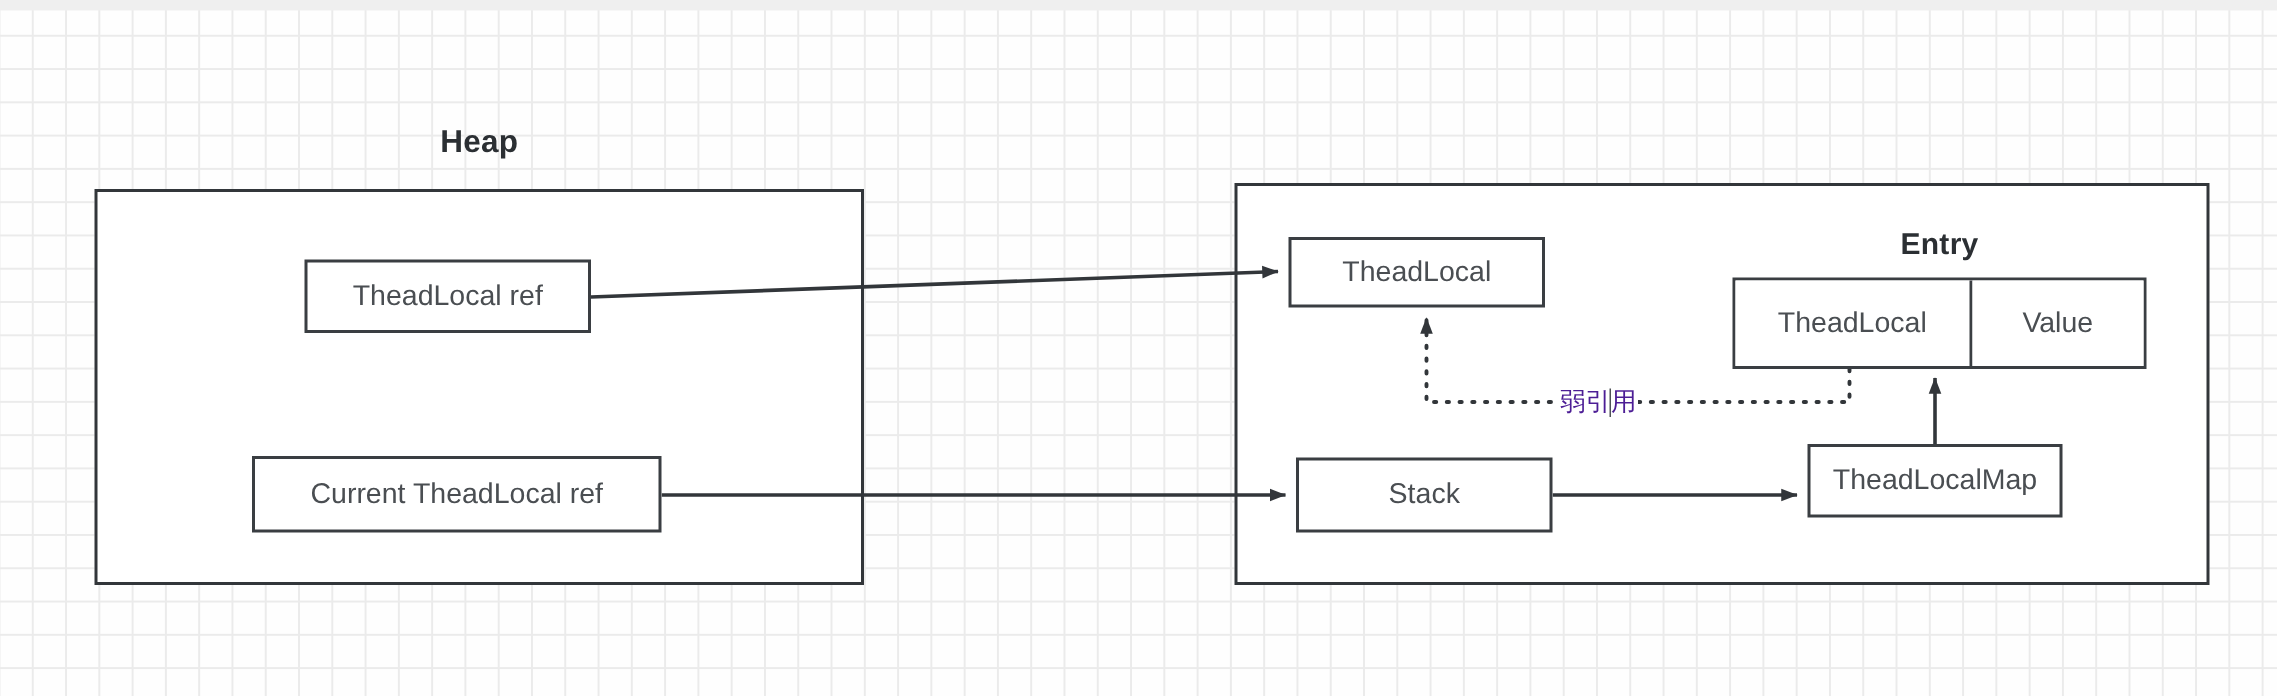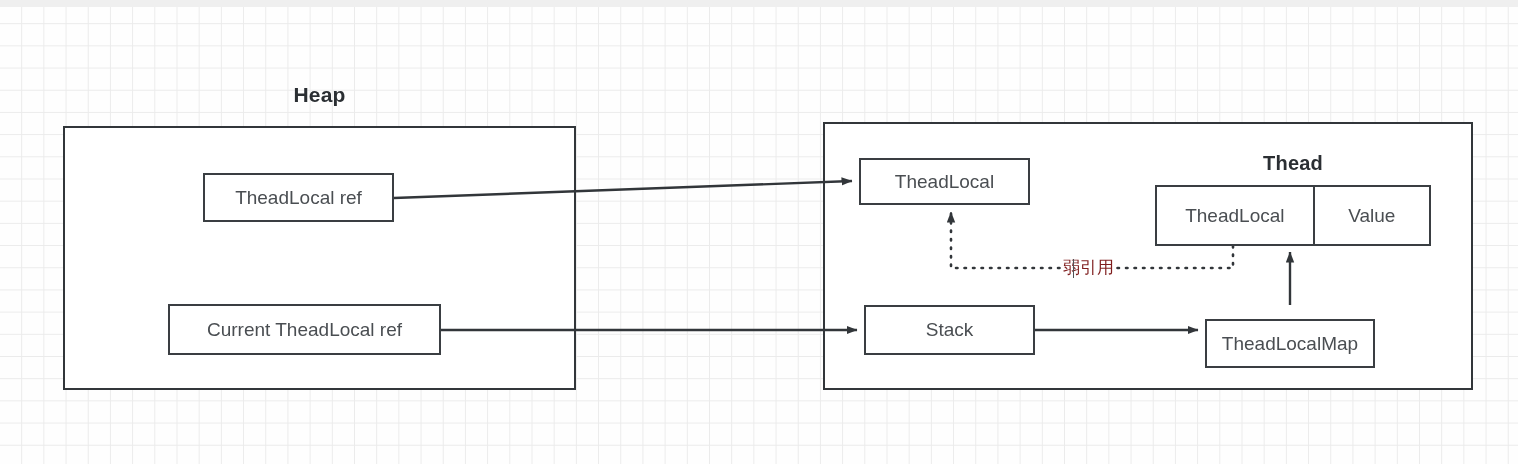--- a/index.html
+++ b/index.html
@@ -43,41 +43,41 @@
     position:absolute; z-index:3; background:#ffffff;
     border:2.5px solid #3a3e42; box-sizing:border-box; display:flex;
   }
   .entry-cell {
     display:flex; align-items:center; justify-content:center;
     font-size:19px; color:#4a4e52; white-space:nowrap; background:#ffffff;
   }
   .entry-cell.first { border-right:2.5px solid #3a3e42; box-sizing:border-box; }
   .edge-label {
     position:absolute; z-index:4;
-    font-size:17px; color:#7f1d1d; white-space:nowrap;
-    background:#ffffff; padding:0 1px; line-height:1;margin-left:23px;
+    font-size:17px; color:#4c1d95; white-space:nowrap;
+    background:#ffffff; padding:0 1px; line-height:1;
   }
   .caret {
     position:absolute; z-index:5; width:1px; height:19px;
     background:#4f5357;
   }
 </style>
 </head>
 <body>
 
 <div id="canvas">
 
   <div class="region" style="left:63px; top:126px; width:513px; height:264px;"></div>
 
   <div class="region" style="left:823px; top:122px; width:650px; height:268px;"></div>
 
   <div class="region-title" style="left:63px; top:83px; width:513px;">Heap</div>
 
 
-  <div class="region-title" style="left:1155px; top:152px; width:276px; font-size:20px;">Thead</div>
+  <div class="region-title" style="left:1155px; top:152px; width:276px; font-size:20px;">Entry</div>
 
   <svg class="layer" viewBox="0 0 1518 464">
     <defs>
       <marker id="arrow" markerWidth="11" markerHeight="9" refX="10.5" refY="4.5" orient="auto" markerUnits="userSpaceOnUse">
         <path d="M0,0.3 L11,4.5 L0,8.7 Z" fill="#32363a"></path>
       </marker>
       <marker id="arrow-dot" markerWidth="11" markerHeight="9" refX="10.5" refY="4.5" orient="auto" markerUnits="userSpaceOnUse">
         <path d="M0,0.3 L11,4.5 L0,8.7 Z" fill="#32363a"></path>
       </marker>
     </defs>
@@ -104,21 +104,21 @@
   </svg>
 
   <div class="node" style="left:203px; top:173px; width:191px; height:49px;">TheadLocal ref</div>
 
   <div class="node" style="left:168px; top:304px; width:273px; height:51px;">Current TheadLocal ref</div>
 
   <div class="node" style="left:859px; top:158px; width:171px; height:47px;">TheadLocal</div>
 
   <div class="node" style="left:864px; top:305px; width:171px; height:50px;">Stack</div>
 
-  <div class="node" style="left:1205px; top:319px; width:170px; height:49px;">TheadLocalMap</div>
+  <div class="node" style="left:1205px; top:296px; width:170px; height:49px;">TheadLocalMap</div>
 
   <div class="entry-wrap" style="left:1155px; top:185px; width:276px; height:61px;">
     <div class="entry-cell first" style="width:160px;">TheadLocal</div>
     <div class="entry-cell" style="width:116px;">Value</div>
   </div>
 
   <div class="edge-label" style="left:1039px; top:259px;">弱引用</div>
   <div class="caret" style="left:1073px; top:259px;"></div>
 
 </div>

